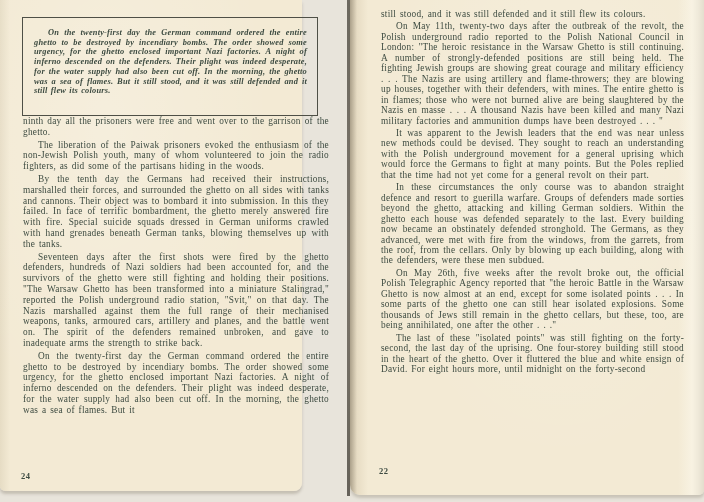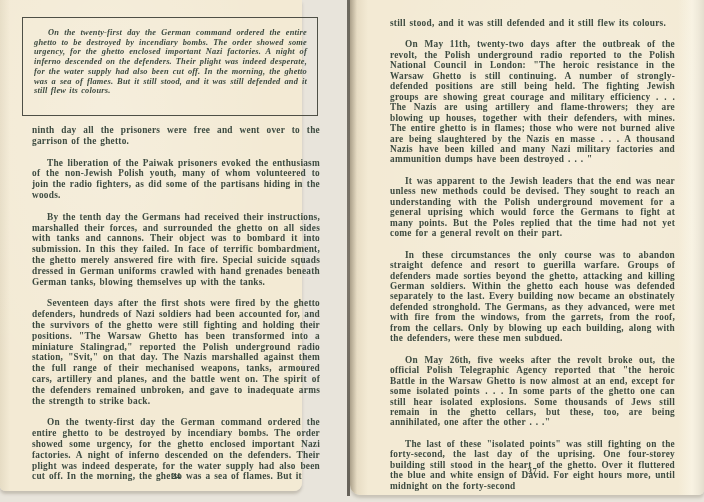--- a/index.html
+++ b/index.html
@@ -37,36 +37,36 @@
     border:1px solid var(--box_border,#4e4f46);
     padding:10px 10px 0 11px;
   }
   .quote-box p {
     margin:0; font-style:italic; font-weight:bold;
     font-size:8.4px; line-height:9.7px;
     text-align:justify; text-indent:14px;
     letter-spacing:0.2px; word-spacing:1px;
   }
   .body-col p {
-    margin:11px; font-weight:bold;
+    margin:2px; font-weight:normal;
     text-align:justify;
     letter-spacing:0.25px; word-spacing:1.2px;
   }
   .body-col p.indent { text-indent:15px; }
   .body-left {
     position:absolute; left:21px; top:114px; width:310px;
     font-size:9.3px; line-height:10.8px;
   }
   .body-right {
     position:absolute; left:29px; top:7px; width:307px;
     font-size:9.3px; line-height:10.45px;
   }
   .pagenum {
     position:absolute; font-size:8.5px; font-weight:bold;
-    text-align:center; letter-spacing:0.5px;
+    text-align:left; letter-spacing:0.5px;
   }
   .pagenum-left { left:21px; top:471px; width:310px; }
   .pagenum-right { left:29px; top:466px; width:307px; }
 </style>
 </head>
 <body>
 
 <div class="canvas">
 
   <div class="page page-left">
@@ -87,16 +87,16 @@
 
   <div class="page page-right">
     <div class="body-col body-right">
         <p class="">still stood, and it was still defended and it still flew its colours.</p>
         <p class="indent">On May 11th, twenty-two days after the outbreak of the revolt, the Polish underground radio reported to the Polish National Council in London: "The heroic resistance in the Warsaw Ghetto is still continuing. A number of strongly-defended positions are still being held. The fighting Jewish groups are showing great courage and military efficiency . . . The Nazis are using artillery and flame-throwers; they are blowing up houses, together with their defenders, with mines. The entire ghetto is in flames; those who were not burned alive are being slaughtered by the Nazis en masse . . . A thousand Nazis have been killed and many Nazi military factories and ammunition dumps have been destroyed . . . "</p>
         <p class="indent">It was apparent to the Jewish leaders that the end was near unless new methods could be devised. They sought to reach an understanding with the Polish underground movement for a general uprising which would force the Germans to fight at many points. But the Poles replied that the time had not yet come for a general revolt on their part.</p>
         <p class="indent">In these circumstances the only course was to abandon straight defence and resort to guerilla warfare. Groups of defenders made sorties beyond the ghetto, attacking and killing German soldiers. Within the ghetto each house was defended separately to the last. Every building now became an obstinately defended stronghold. The Germans, as they advanced, were met with fire from the windows, from the garrets, from the roof, from the cellars. Only by blowing up each building, along with the defenders, were these men subdued.</p>
         <p class="indent">On May 26th, five weeks after the revolt broke out, the official Polish Telegraphic Agency reported that "the heroic Battle in the Warsaw Ghetto is now almost at an end, except for some isolated points . . . In some parts of the ghetto one can still hear isolated explosions. Some thousands of Jews still remain in the ghetto cellars, but these, too, are being annihilated, one after the other . . ."</p>
         <p class="indent">The last of these "isolated points" was still fighting on the forty-second, the last day of the uprising. One four-storey building still stood in the heart of the ghetto. Over it fluttered the blue and white ensign of David. For eight hours more, until midnight on the forty-second</p>
       </div>
-    <div class="pagenum pagenum-right">37</div>
+    <div class="pagenum pagenum-right">22</div>
   </div>
 
 </div>
 
 </body></html>

